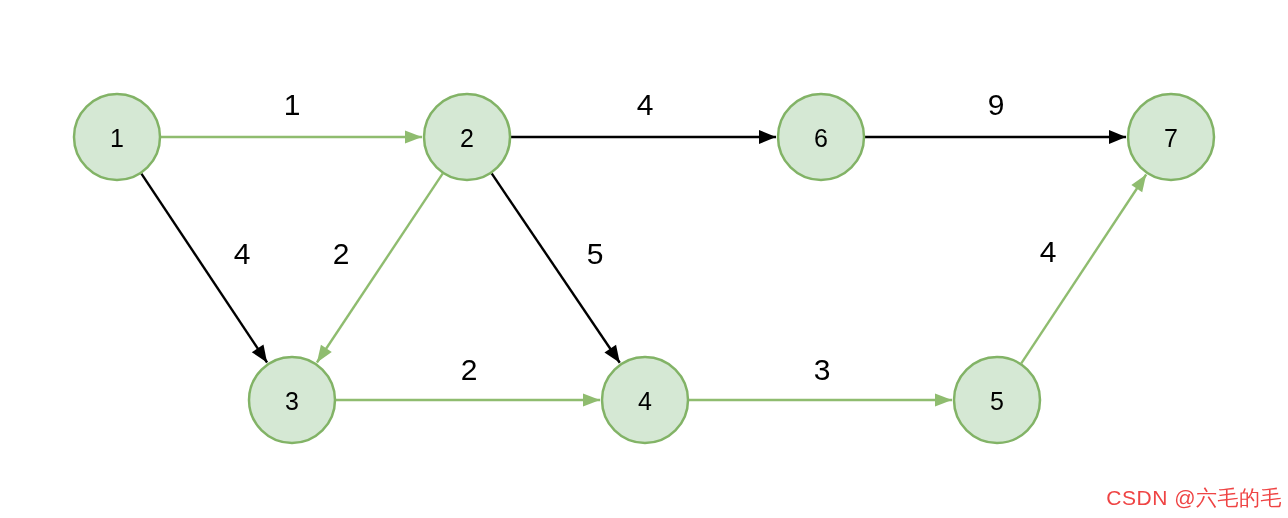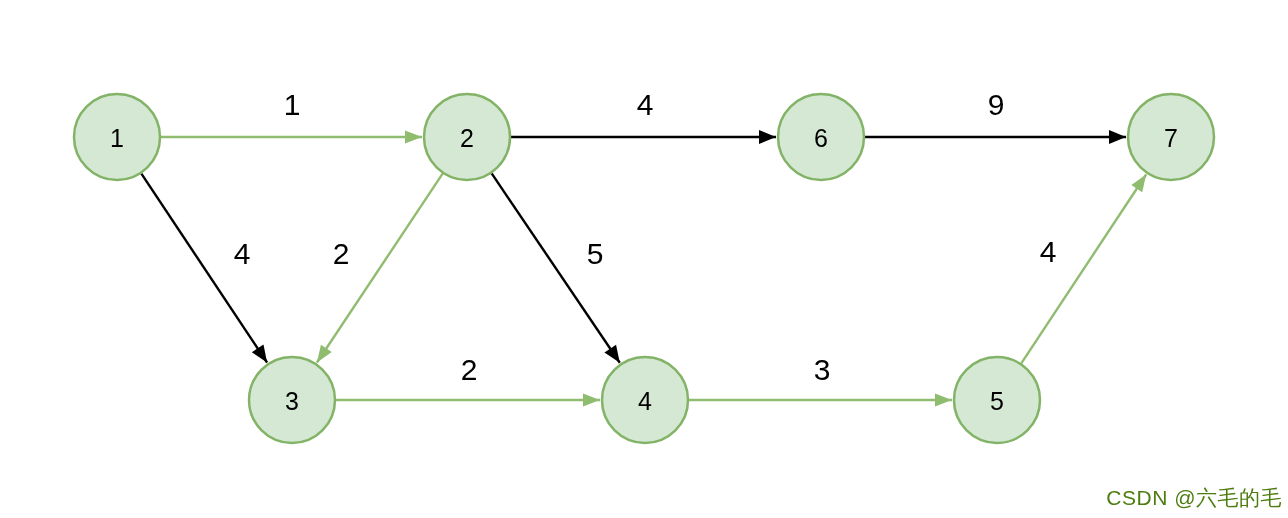--- a/index.html
+++ b/index.html
@@ -84,14 +84,14 @@
         <circle cx="1171" cy="137" r="43" fill="#d5e8d4" stroke="#82b366" stroke-width="2.5"></circle>
         <text x="1171" y="138" text-anchor="middle" dominant-baseline="central" font-size="25" class="node-label">7</text>
         <circle cx="292" cy="400" r="43" fill="#d5e8d4" stroke="#82b366" stroke-width="2.5"></circle>
         <text x="292" y="401" text-anchor="middle" dominant-baseline="central" font-size="25" class="node-label">3</text>
         <circle cx="645" cy="400" r="43" fill="#d5e8d4" stroke="#82b366" stroke-width="2.5"></circle>
         <text x="645" y="401" text-anchor="middle" dominant-baseline="central" font-size="25" class="node-label">4</text>
         <circle cx="997" cy="400" r="43" fill="#d5e8d4" stroke="#82b366" stroke-width="2.5"></circle>
         <text x="997" y="401" text-anchor="middle" dominant-baseline="central" font-size="25" class="node-label">5</text>
       </g>
   </svg>
-  <div class="watermark" style="color: #4d7c0f; text-align: center;">CSDN @六毛的毛</div>
+  <div class="watermark" style="color: #ef4444; text-align: center;">CSDN @六毛的毛</div>
 </div>
 
 </body></html>

